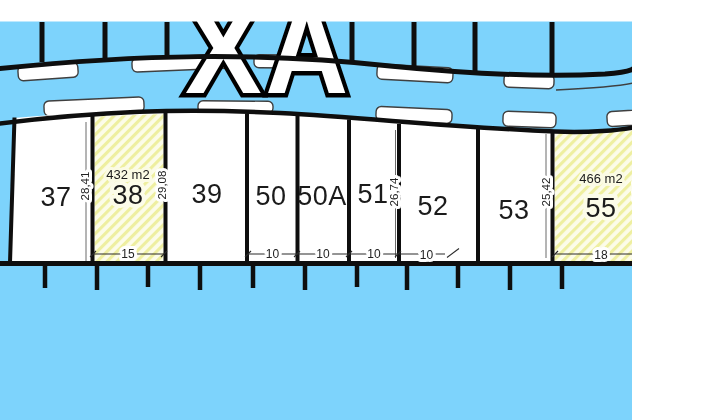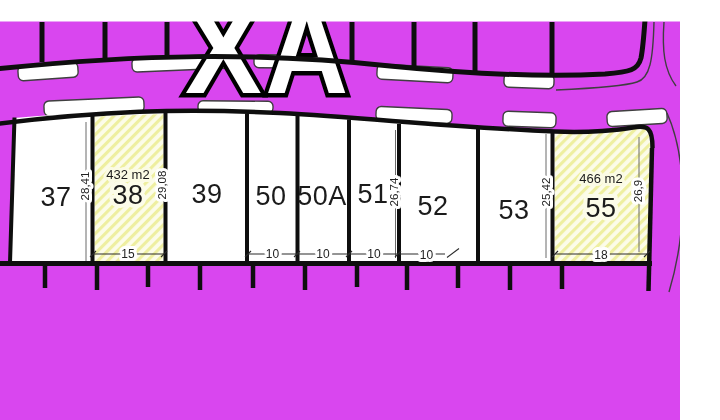--- a/index.html
+++ b/index.html
@@ -1,16 +1,16 @@
 <!DOCTYPE html>
 <html><head>
 <meta charset="utf-8">
 <style>
   html,body{margin:0;padding:0;background:#ffffff;}
-  .canvas{position:relative;width:680px;height:420px;background:#d946ef;overflow:hidden;
+  .canvas{position:relative;width:632px;height:420px;background:#7dd3fc;overflow:hidden;
           font-family:"Liberation Sans",sans-serif;}
   svg{display:block;}
   text{font-family:"Liberation Sans",sans-serif;fill:#1b1b1b;}
   .plot-num{font-size:27px;letter-spacing:0.5px;}
   .plot-num-halo{paint-order:stroke;stroke:#fcfce9;stroke-width:8px;stroke-linejoin:round;}
   .area-lbl{font-size:13px;paint-order:stroke;stroke:#fbfbe4;stroke-width:6px;stroke-linejoin:round;}
   .dim-lbl{font-size:12px;fill:#222;paint-order:stroke;stroke:#ffffff;stroke-width:6px;stroke-linejoin:round;}
   .vdim-lbl{font-size:11.5px;fill:#222;paint-order:stroke;stroke:#ffffff;stroke-width:6px;stroke-linejoin:round;}
   .street-txt{font-size:125px;font-weight:bold;fill:#ffffff;stroke:#000;stroke-width:9px;
               paint-order:stroke;stroke-linejoin:miter;letter-spacing:4px;}

